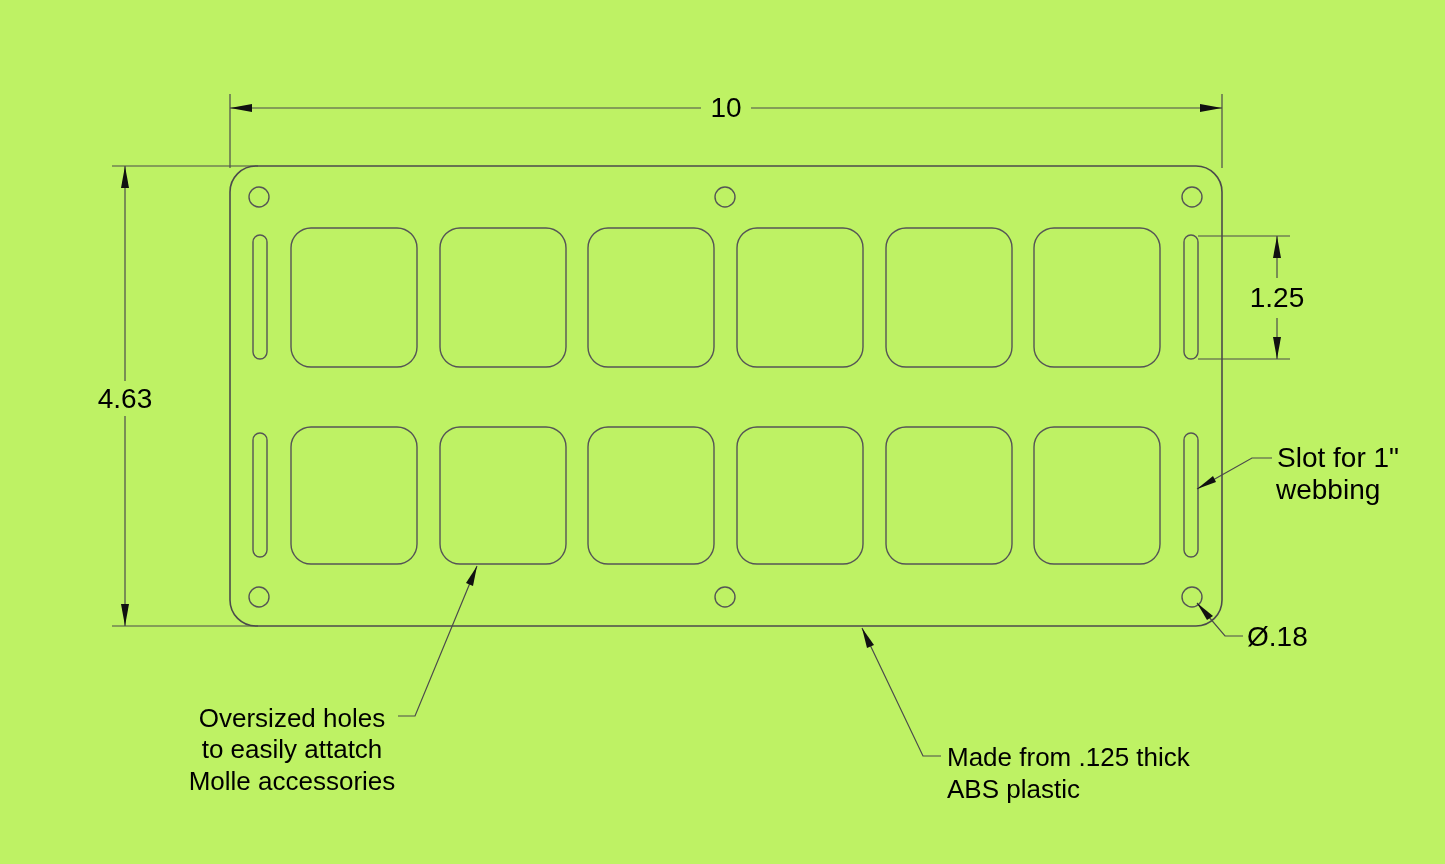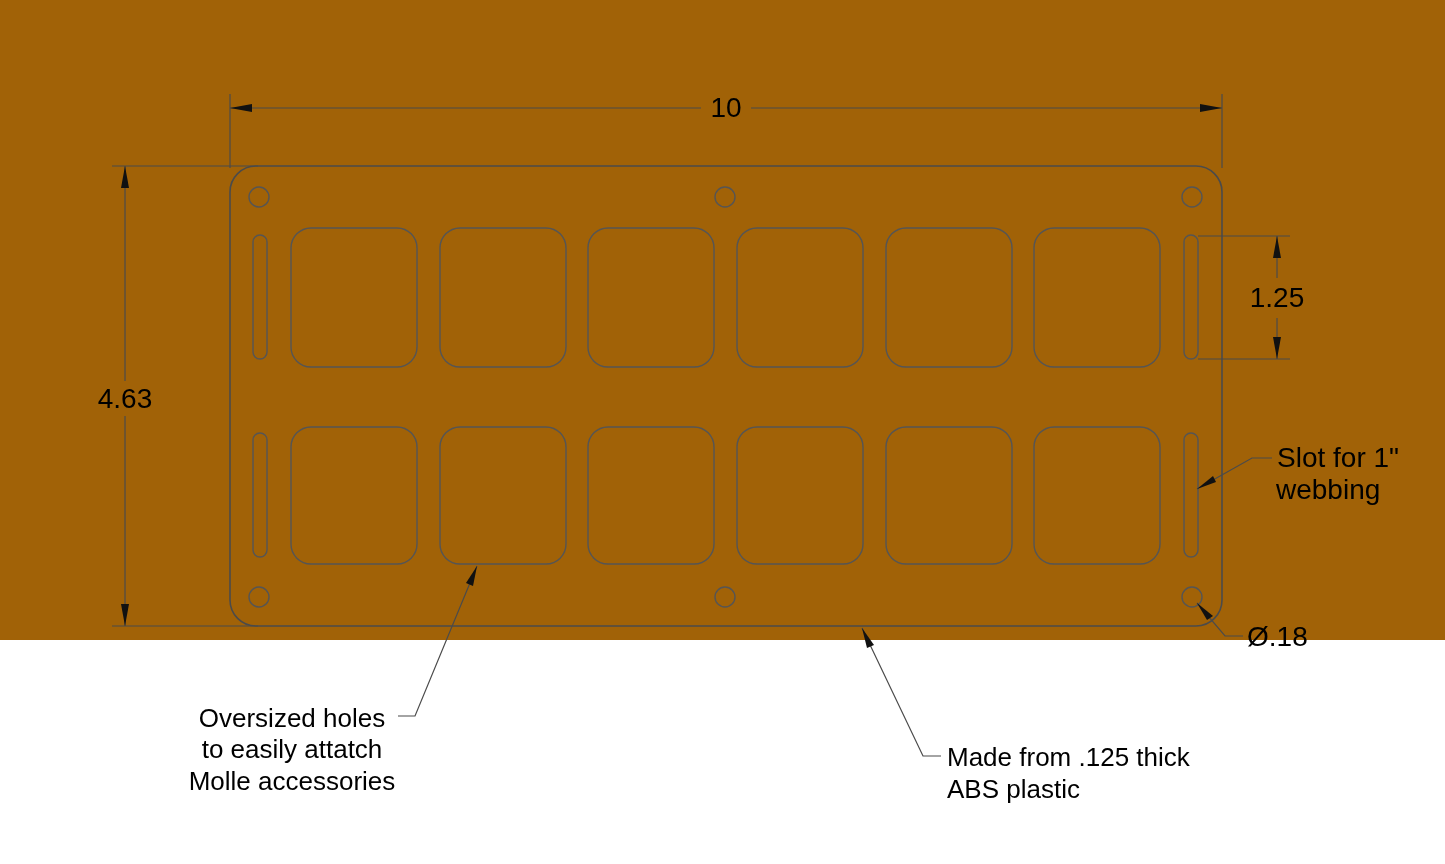--- a/index.html
+++ b/index.html
@@ -7,22 +7,22 @@
     padding: 0;
     background: #ffffff;
     width: 1445px;
     height: 864px;
     overflow: hidden;
     font-family: "Liberation Sans", sans-serif;
   }
   .drawing-wrap {
     position: relative;
     width: 1445px;
-    height: 640px;
-    background: #a16207;
+    height: 864px;
+    background: #bef264;
   }
   svg { display: block; }
   .outline {
     fill: none;
     stroke: #4b4b4b;
     stroke-width: 1.6;
   }
   .cutout {
     fill: none;
     stroke: #555555;

